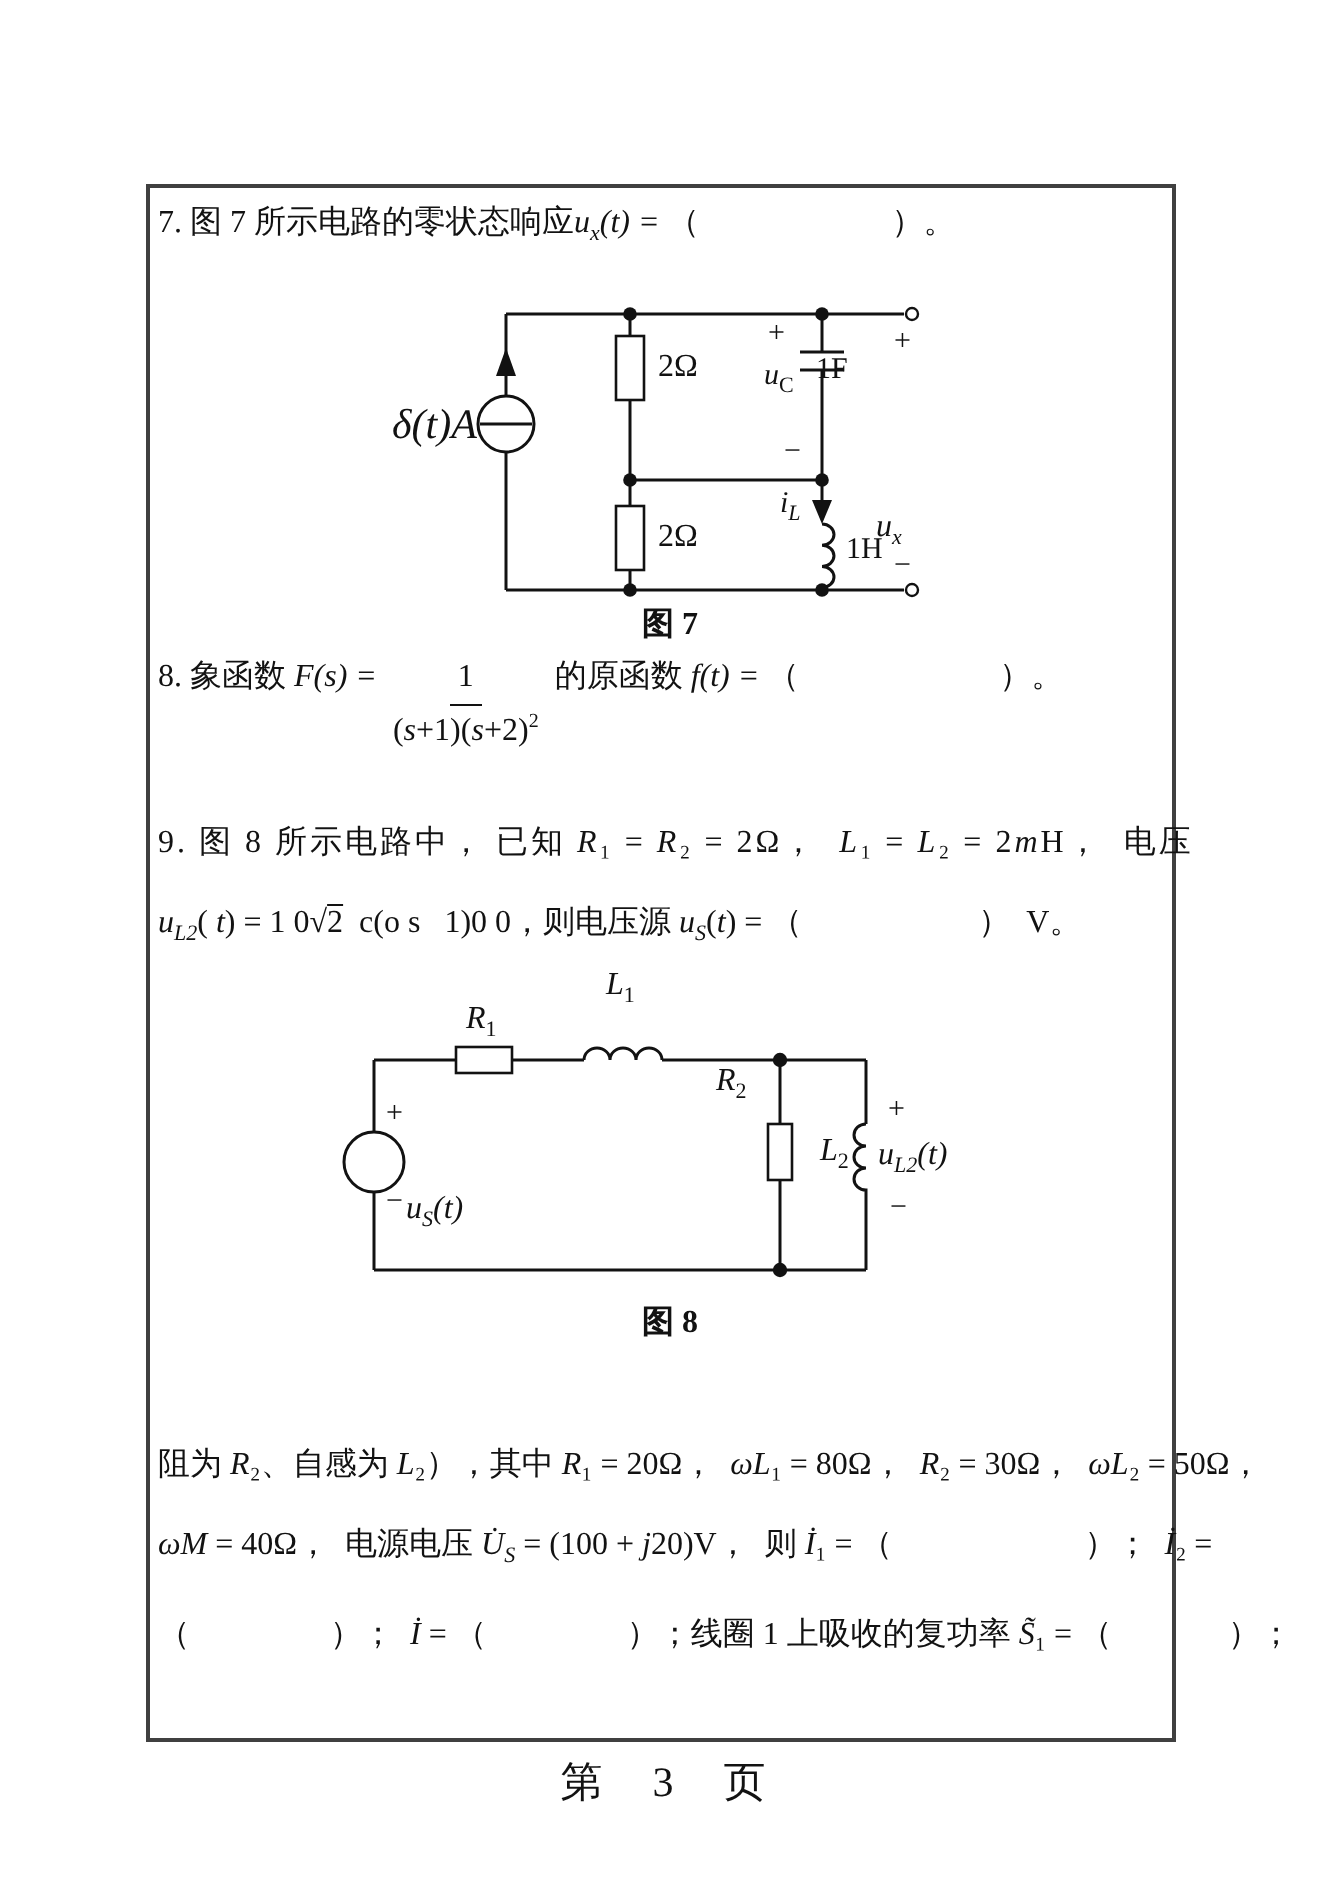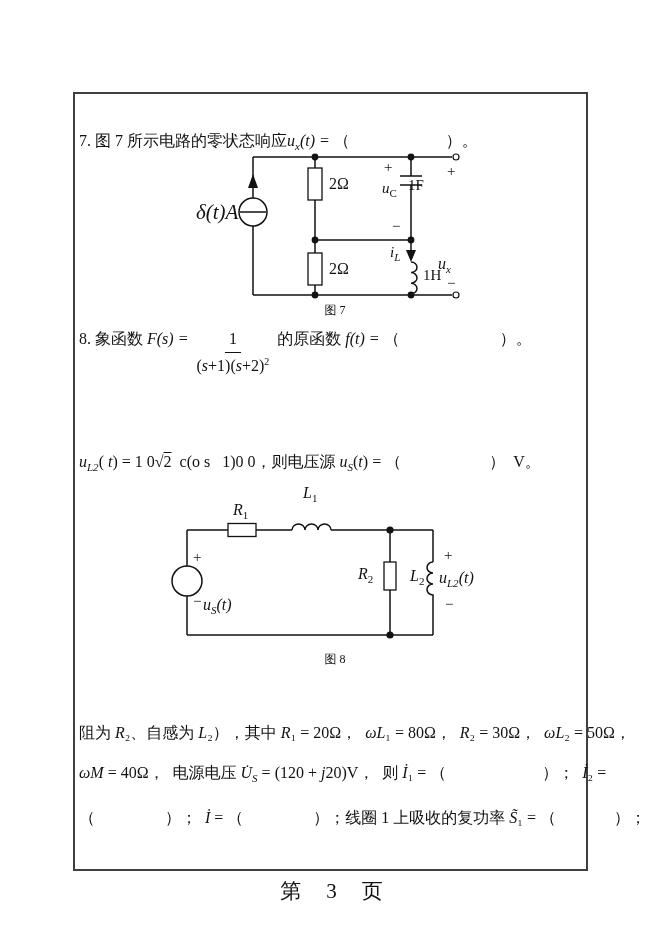--- a/index.html
+++ b/index.html
@@ -11,31 +11,31 @@
   .it{font-style:italic;}
   sub{font-size:11px;line-height:0;}
   sub.it{font-style:italic;}
   sup{font-size:10px;line-height:0;}
   .gap{display:inline-block;height:1px;}
   .rad2{text-decoration:overline;}
   .frac{display:inline-flex;flex-direction:column;align-items:center;vertical-align:middle;margin:0 4px;}
   .frac .num{display:block;padding:0 4px 1px 4px;border-bottom:1px solid #121212;text-align:center;}
   .frac .den{display:block;padding-top:1px;white-space:pre;}
   .lbl{position:absolute;font-size:15px;white-space:pre;line-height:18px;}
-  .cap{position:absolute;font-size:12px;white-space:pre;}
+  .cap{position:absolute;font-size:16px;white-space:pre;font-weight:bold;}
   .footer{position:absolute;left:0;width:665px;top:877px;text-align:center;font-size:21px;letter-spacing:2px;}
   svg{position:absolute;overflow:visible;}
 </style>
 </head>
 <body>
 
 <div class="page">
   <div class="border-box"></div>
 
-  <div class="line" style="left:79px;top:100px;margin-top:29px;"><span>7. 图 7 所示电路的零状态响应</span><span class="it">u</span><sub class="it">x</sub><span class="it">(t) = </span><span>（</span><span class="gap" style="width:96px;"></span><span>）。</span></div>
+  <div class="line" style="left:79px;top:100px;"><span>7. 图 7 所示电路的零状态响应</span><span class="it">u</span><sub class="it">x</sub><span class="it">(t) = </span><span>（</span><span class="gap" style="width:96px;"></span><span>）。</span></div>
 
   <svg style="left:180px;top:146px;" width="290" height="162" viewBox="180 146 290 162">
     <g stroke="#121212" stroke-width="1.5" fill="none">
       <path d="M253,157 H452 M253,295 H452"></path>
       <path d="M253,157 V198 M253,226 V295"></path>
       <circle cx="253" cy="212" r="14" fill="#fff"></circle>
       <path d="M240,212 H266"></path>
       <path d="M315,157 V168 M315,200 V253 M315,285 V295"></path>
       <rect x="308" y="168" width="14" height="32" fill="#fff" stroke-width="1.3"></rect>
       <rect x="308" y="253" width="14" height="32" fill="#fff" stroke-width="1.3"></rect>
@@ -67,20 +67,21 @@
   <div class="lbl" style="left:392px;top:217px;">−</div>
   <div class="lbl" style="left:390px;top:243px;"><span class="it">i</span><sub class="it">L</sub></div>
   <div class="lbl" style="left:423px;top:266px;">1H</div>
   <div class="lbl" style="left:447px;top:162px;">+</div>
   <div class="lbl" style="left:438px;top:255px;font-size:16px;"><span class="it">u</span><sub class="it">x</sub></div>
   <div class="lbl" style="left:447px;top:274px;">−</div>
   <div class="cap" style="left:300px;top:302px;width:70px;text-align:center;">图 7</div>
 
   <div class="line flexline" style="left:79px;top:327px;height:48px;"><span>8. 象函数 </span><span class="it">F</span><span class="it">(s) = </span><span class="frac"><span class="num">1</span><span class="den"><span>(</span><span class="it">s</span><span>+1)(</span><span class="it">s</span><span>+2)</span><sup>2</sup></span></span><span> 的原函数 </span><span class="it">f</span><span class="it">(t) = </span><span>（</span><span class="gap" style="width:100px;"></span><span>）。</span></div>
 
+  <div class="line" style="left:79px;top:410px;letter-spacing:1.5px;"><span>9. 图 8 所示电路中， 已知 </span><span class="it">R</span><span>₁ = </span><span class="it">R</span><span>₂ = 2Ω，  </span><span class="it">L</span><span>₁ = </span><span class="it">L</span><span>₂ = 2</span><span class="it">m</span><span>H，  </span><span>电压</span></div>
 
   <div class="line" style="left:79px;top:450px;"><span class="it">u</span><sub class="it">L2</sub><span>( </span><span class="it">t</span><span>) = 1 0</span><span>√</span><span class="rad2">2</span><span>  c(o s   1)0 0</span><span>，则电压源 </span><span class="it">u</span><sub class="it">S</sub><span>(</span><span class="it">t</span><span>) = </span><span>（</span><span class="gap" style="width:88px;"></span><span>）</span><span>  V。</span></div>
 
   <svg style="left:175px;top:498px;" width="272" height="146" viewBox="175 498 272 146">
     <g stroke="#121212" stroke-width="1.5" fill="none">
       <path d="M187,530 H228 M256,530 H292 M331,530 H433"></path>
       <path d="M187,530 V566 M187,596 V635"></path>
       <circle cx="187" cy="581" r="15" fill="#fff"></circle>
       <rect x="228" y="523.5" width="28" height="13" fill="#fff" stroke-width="1.3"></rect>
       <path d="M292,530 a6.5,6 0 0 1 13,0 a6.5,6 0 0 1 13,0 a6.5,6 0 0 1 13,0"></path>
@@ -94,28 +95,28 @@
       <circle cx="390" cy="530" r="3.6"></circle>
       <circle cx="390" cy="635" r="3.6"></circle>
     </g>
   </svg>
 
   <div class="lbl" style="left:233px;top:501px;font-size:16px;"><span class="it">R</span><sub>1</sub></div>
   <div class="lbl" style="left:303px;top:484px;font-size:16px;"><span class="it">L</span><sub>1</sub></div>
   <div class="lbl" style="left:193px;top:548px;">+</div>
   <div class="lbl" style="left:203px;top:569px;font-size:16px;margin-top:27px;"><span class="it">u</span><sub class="it">S</sub><span class="it">(t)</span></div>
   <div class="lbl" style="left:193px;top:592px;">−</div>
-  <div class="lbl" style="left:358px;top:565px;font-size:16px;"><span class="it">R</span><sub>2</sub></div>
+  <div class="lbl" style="left:358px;top:532px;font-size:16px;"><span class="it">R</span><sub>2</sub></div>
   <div class="lbl" style="left:410px;top:567px;font-size:16px;"><span class="it">L</span><sub>2</sub></div>
   <div class="lbl" style="left:444px;top:546px;">+</div>
   <div class="lbl" style="left:439px;top:569px;font-size:16px;"><span class="it">u</span><sub class="it">L2</sub><span class="it">(t)</span></div>
   <div class="lbl" style="left:445px;top:595px;">−</div>
   <div class="cap" style="left:300px;top:651px;width:70px;text-align:center;">图 8</div>
 
 
   <div class="line" style="left:79px;top:721px;"><span>阻为 </span><span class="it">R</span><span>₂</span><span>、自感为 </span><span class="it">L</span><span>₂</span><span>），其中 </span><span class="it">R</span><span>₁ = 20Ω，  </span><span class="it">ωL</span><span>₁ = 80Ω，  </span><span class="it">R</span><span>₂ = 30Ω，  </span><span class="it">ωL</span><span>₂ = 50Ω，</span></div>
 
-  <div class="line" style="left:79px;top:761px;"><span class="it">ωM</span><span> = 40Ω，  </span><span>电源电压 </span><span class="it">U̇</span><sub class="it">S</sub><span> = (120 + </span><span class="it">j</span><span>20)V，  </span><span>则 </span><span class="it">İ</span><span>₁ = （</span><span class="gap" style="width:96px;"></span><span>）；  </span><span class="it">İ</span><span>₂ =</span></div>
+  <div class="line" style="left:79px;top:761px;"><span class="it">ωM</span><span> = 40Ω，  </span><span>电源电压 </span><span class="it">U̇</span><sub class="it">S</sub><span> = (100 + </span><span class="it">j</span><span>20)V，  </span><span>则 </span><span class="it">İ</span><span>₁ = （</span><span class="gap" style="width:96px;"></span><span>）；  </span><span class="it">İ</span><span>₂ =</span></div>
 
   <div class="line" style="left:79px;top:806px;"><span>（</span><span class="gap" style="width:70px;"></span><span>）；  </span><span class="it">İ</span><span> = （</span><span class="gap" style="width:70px;"></span><span>）；线圈 1 上吸收的复功率 </span><span class="it">S̃</span><span>₁ = （</span><span class="gap" style="width:58px;"></span><span>）；</span></div>
 
   <div class="footer">第　3　页</div>
 </div>
 
 </body></html>

